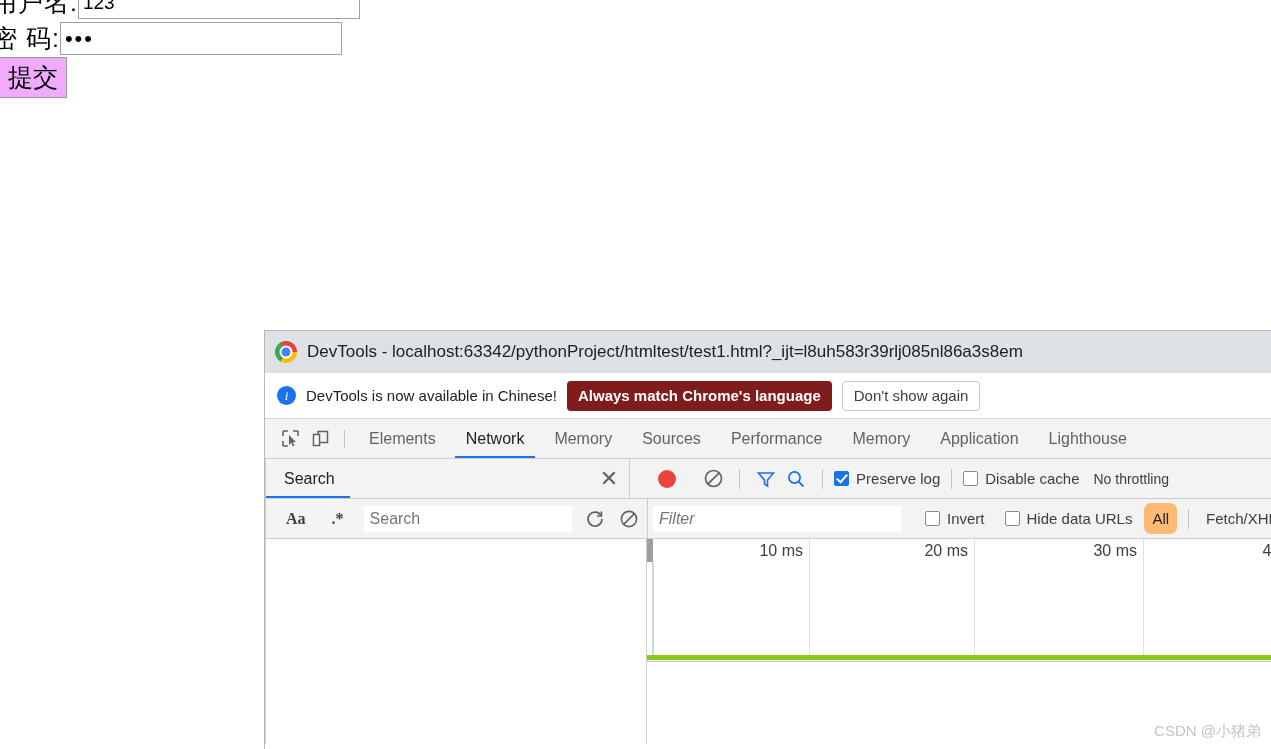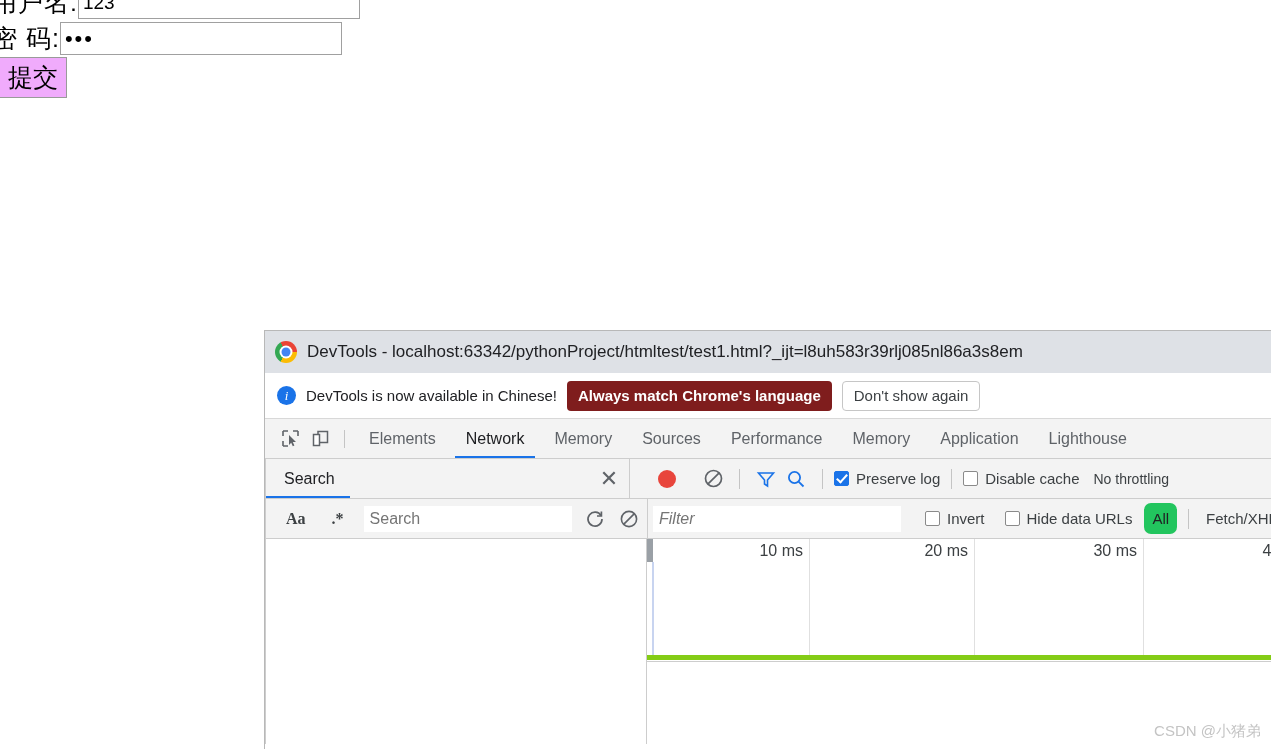--- a/index.html
+++ b/index.html
@@ -253,21 +253,21 @@
   #search-field { width: 208px; margin-left: 14px; }
   #filter-field { width: 248px; margin-left: 5px; font-style: italic; }
   #filters-right {
     border-left: 1px solid #cdcdcd;
     display: flex; align-items: center;
     flex: 1 1 auto;
     white-space: nowrap;
   }
   #type-all {
     font-size: 15px; color: #202124;
-    background: #22c55e; border-radius: 7px;
+    background: #fdba74; border-radius: 7px;
     padding: 7px 8px; margin-left: 12px; cursor: pointer;
     flex: 0 0 auto;
   }
   .type-item {
     font-size: 15px; color: #3c4043;
     padding: 3px 6px; cursor: pointer; flex: 0 0 auto;
   }
 
   
   #dt-body {

